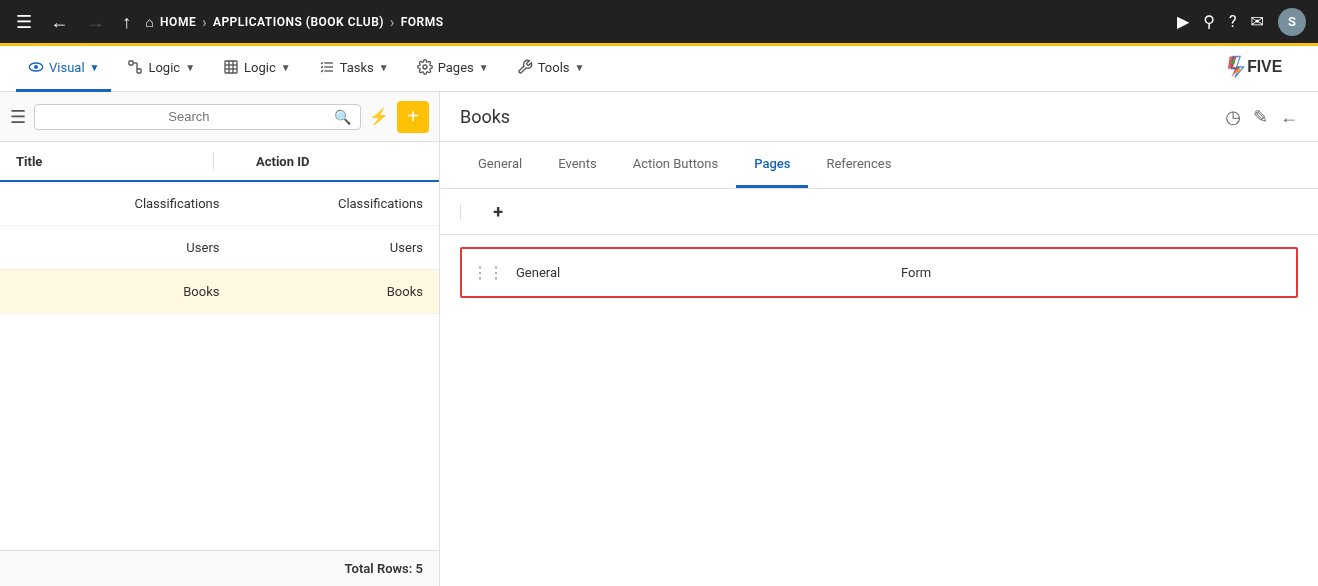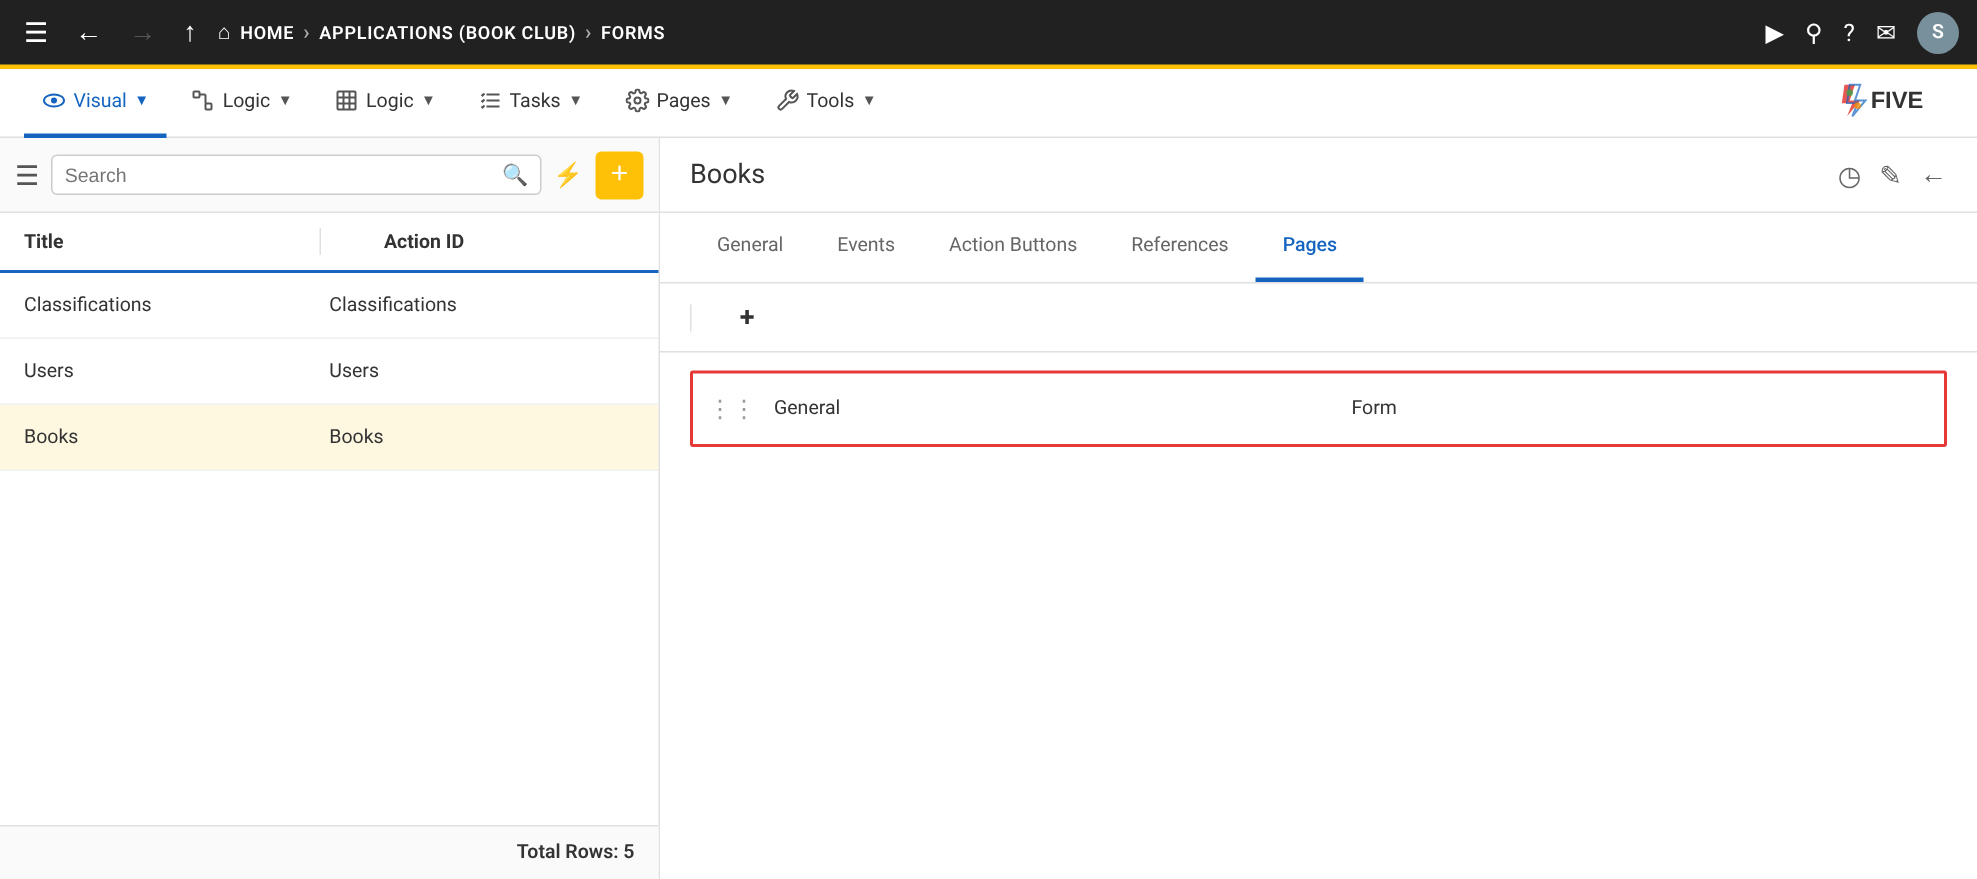--- a/index.html
+++ b/index.html
@@ -68,21 +68,21 @@
       background: #fafafa;
     }
     .sidebar-toggle { color: #555; cursor: pointer; font-size: 18px; }
     .search-box {
       flex: 1;
       display: flex; align-items: center;
       border: 1px solid #ccc; border-radius: 4px;
       padding: 4px 8px; background: #fff;
     }
     .search-box input {
-      border: none; outline: none; font-size: 13px; color: #333; width: 100%; background: transparent;
+      border: none; outline: none; font-size: 13px; color: #333; width: 100%; background: transparent; text-align: center;
     }
     .search-icon { color: #666; font-size: 14px; cursor: pointer; }
     .flash-icon { color: #555; font-size: 16px; cursor: pointer; }
     .add-btn {
       background: #FFC107; color: #fff; border: none; border-radius: 4px;
       width: 32px; height: 32px; font-size: 20px; cursor: pointer; display: flex; align-items: center; justify-content: center; font-weight: 300;
     }
 
     
     .table-header {
@@ -90,21 +90,21 @@
       padding: 10px 16px;
       border-bottom: 2px solid #1565C0;
       font-weight: 700; font-size: 13px; color: #333;
       background: #fff;
       gap: 30px;
     }
     .col-title { flex: 1; }
     .col-action { flex: 1; }
     .divider-line { width: 1px; background: #e0e0e0; height: 18px; margin-right: 12px; }
 
-    .table-rows { flex: 1; overflow-y: auto; }
+    .table-rows { flex: 1; overflow-y: auto; text-align: right; }
     .table-row {
       display: flex; align-items: center;
       padding: 14px 16px;
       border-bottom: 1px solid #f0f0f0;
       cursor: pointer;
     }
     .table-row.selected { background: #FFF8E1; }
     .row-title { flex: 1; color: #333; font-size: 13px; }
     .row-action { flex: 1; color: #333; font-size: 13px; }
 
@@ -320,22 +320,22 @@
         <span class="header-icon-btn">◷</span>
         <span class="header-icon-btn">✎</span>
         <span class="header-icon-btn">←</span>
       </div>
     </div>
 
     <div class="tabs">
       <div class="tab">General</div>
       <div class="tab">Events</div>
       <div class="tab">Action Buttons</div>
+      <div class="tab active">Pages</div>
       <div class="tab">References</div>
-      <div class="tab active">Pages</div>
     </div>
 
     <div class="pages-content">
       <div class="pages-table-header">
         <span class="pages-divider"></span>
         <span class="pages-add-col" style="font-size:18px; color:#333; cursor:pointer;">+</span>
       </div>
 
       <div class="pages-rows">
         <div class="pages-row">

